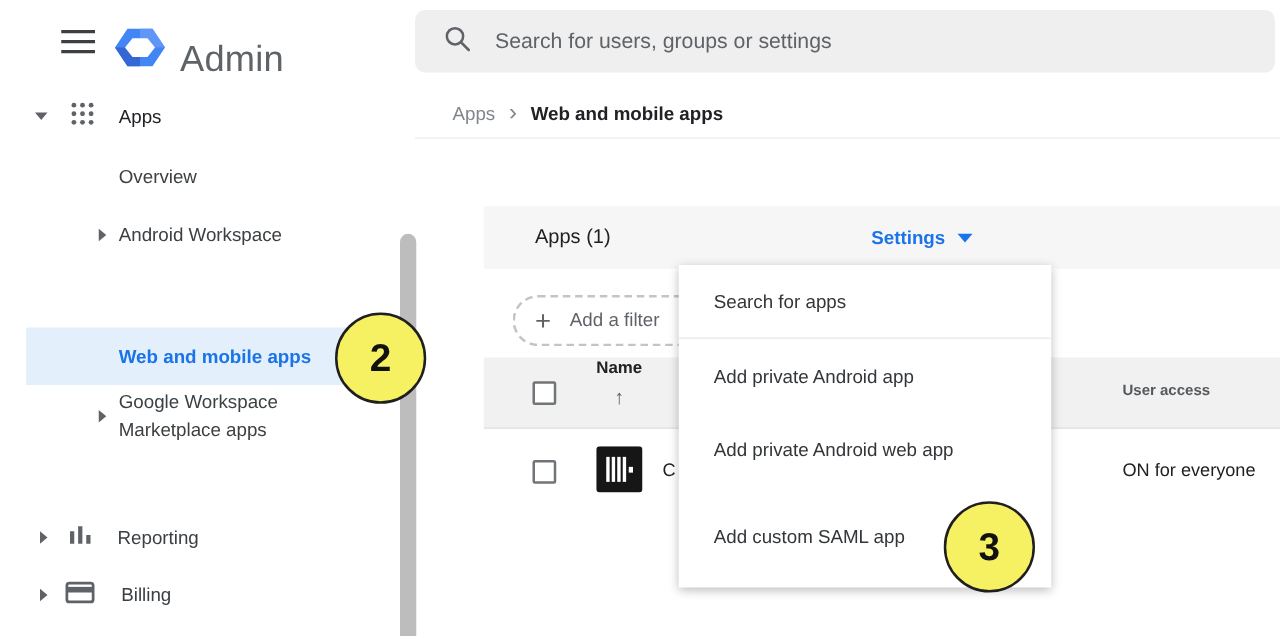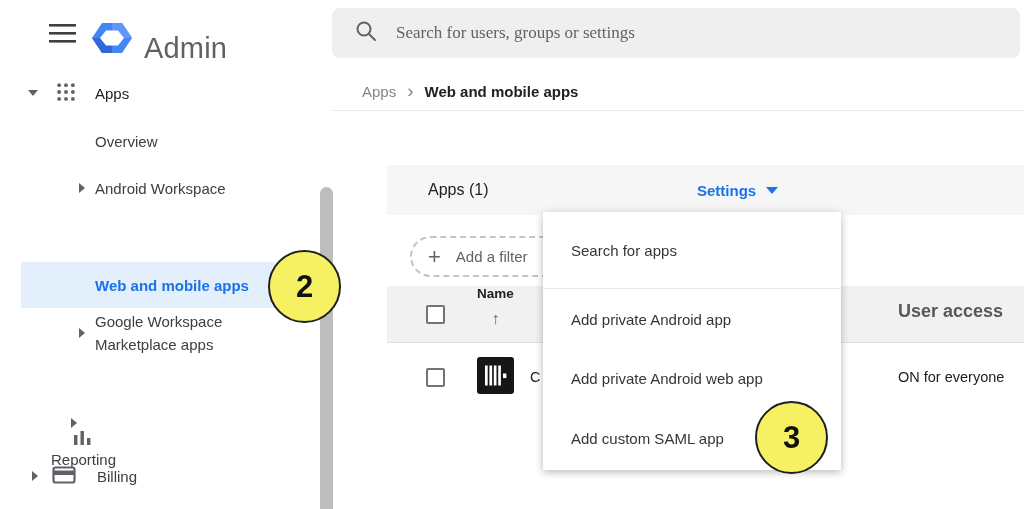--- a/index.html
+++ b/index.html
@@ -10,21 +10,21 @@
   
   .hamburger { position:absolute; left:48px; top:22px; width:30px; height:22px; cursor:pointer; }
   .logo-wrap { position:absolute; left:92px; top:15px; display:flex; align-items:center; gap:12px; }
   .logo-text { font-size:29px; color:#5f6368; letter-spacing:.2px;margin-top:17px; }
 
   .searchbar { position:absolute; left:332px; top:8px; width:688px; height:50px;
                background:#efefef; border-radius:8px; display:flex; align-items:center; }
   .searchbar .mag { margin-left:22px; }
   .search-input { border:none; outline:none; background:transparent; margin-left:18px;
                   font-size:17px; color:#0f172a; width:560px;
-                  font-family:Liberation Serif, serif; }
+                  font-family:Liberation Sans, sans-serif; }
   .search-input::placeholder { color:#5f6368; opacity:1; }
 
   
   .breadcrumb { position:absolute; left:362px; top:79px; height:24px; display:flex; align-items:center; gap:11px; font-size:15px; }
   .bc-parent { color:#80868b; }
   .bc-sep { color:#80868b; font-size:19px; line-height:14px; }
   .bc-current { color:#202124; font-weight:600; }
   .bc-divider { position:absolute; left:332px; top:110px; width:692px; height:1px; background:#ececec; }
 
   
@@ -60,33 +60,33 @@
 
   
   .thead { position:absolute; left:387px; top:286px; width:637px; height:57px; background:#f1f1f1;
            border-bottom:1px solid #dfdfdf; }
   .checkbox { position:absolute; width:19px; height:19px; border:2px solid #70757a; border-radius:2px;
               background:#fff; cursor:pointer; }
   .th-name { position:absolute; left:90px; top:0; height:57px; display:flex; align-items:center; gap:9px; cursor:pointer;flex-direction:column; }
   .th-name .nm { font-size:13.5px; font-weight:700; color:#202124; }
   .th-name .arrow { font-size:16px; color:#5f6368; }
   .th-access { position:absolute; left:511px; top:0; height:51px; display:flex; align-items:center;
-               font-size:18px; font-weight:600; color:#55585c; }
+               font-size:12px; font-weight:600; color:#55585c; }
   .trow { position:absolute; left:387px; top:344px; width:637px; height:66px; background:#fff; }
   .row-name { position:absolute; left:143px; top:0; height:66px; display:flex; align-items:center;
               font-size:14.5px; color:#202124; }
   .row-access { position:absolute; left:511px; top:0; height:66px; display:flex; align-items:center;
                 font-size:14.5px; color:#202124; }
   .app-icon { position:absolute; left:90px; top:13px; cursor:pointer; }
 
   
   .menu { position:absolute; left:543px; top:212px; width:298px; height:258px; background:#fff;
           box-shadow:0 2px 8px rgba(0,0,0,.28); z-index:20; display:flex; flex-direction:column; }
   .menu-item { display:flex; align-items:center; padding-left:28px; font-size:15px; color:#333639; cursor:pointer; }
-  .mi-1 { height:77px; border-bottom:1px solid #e7e7e7; }
+  .mi-1 { height:59px; border-bottom:1px solid #e7e7e7; }
   .mi-2 { height:61px; }
   .mi-3 { height:57px; }
   .mi-4 { flex:1; }
 
   
   .badge { position:absolute; width:73px; height:73px; border-radius:50%; background:#f6f163;
            border:2.5px solid #1f1f1f; display:flex; align-items:center; justify-content:center;
            font-size:31px; font-weight:700; color:#111; z-index:30; }
   .badge-2 { left:268px; top:250px; }
   .badge-3 { left:755px; top:401px; }
@@ -166,21 +166,21 @@
   <div class="active-band">
     <span class="lbl">Web and mobile apps</span>
   </div>
 
   <div class="srow two-line" style="left:79px; top:309px;">
     <span class="caret-right"></span>
     <span class="lbl" style="margin-left:10px;">Google Workspace Marketplace apps</span>
   </div>
 
 
-  <div class="srow" style="left:32px; top:418px;flex-direction:column;">
+  <div class="srow" style="left:32px; top:418px;">
     <span class="caret-right"></span>
     <span style="margin-left:16px;">
       <svg width="21" height="20" viewBox="0 0 21 20">
         <rect x="2" y="7" width="3.4" height="10" fill="#5f6368"></rect>
         <rect x="8.5" y="3" width="3.4" height="14" fill="#5f6368"></rect>
         <rect x="15" y="10" width="3.4" height="7" fill="#5f6368"></rect>
       </svg>
     </span>
     <span class="lbl" style="margin-left:19px;">Reporting</span>
   </div>

